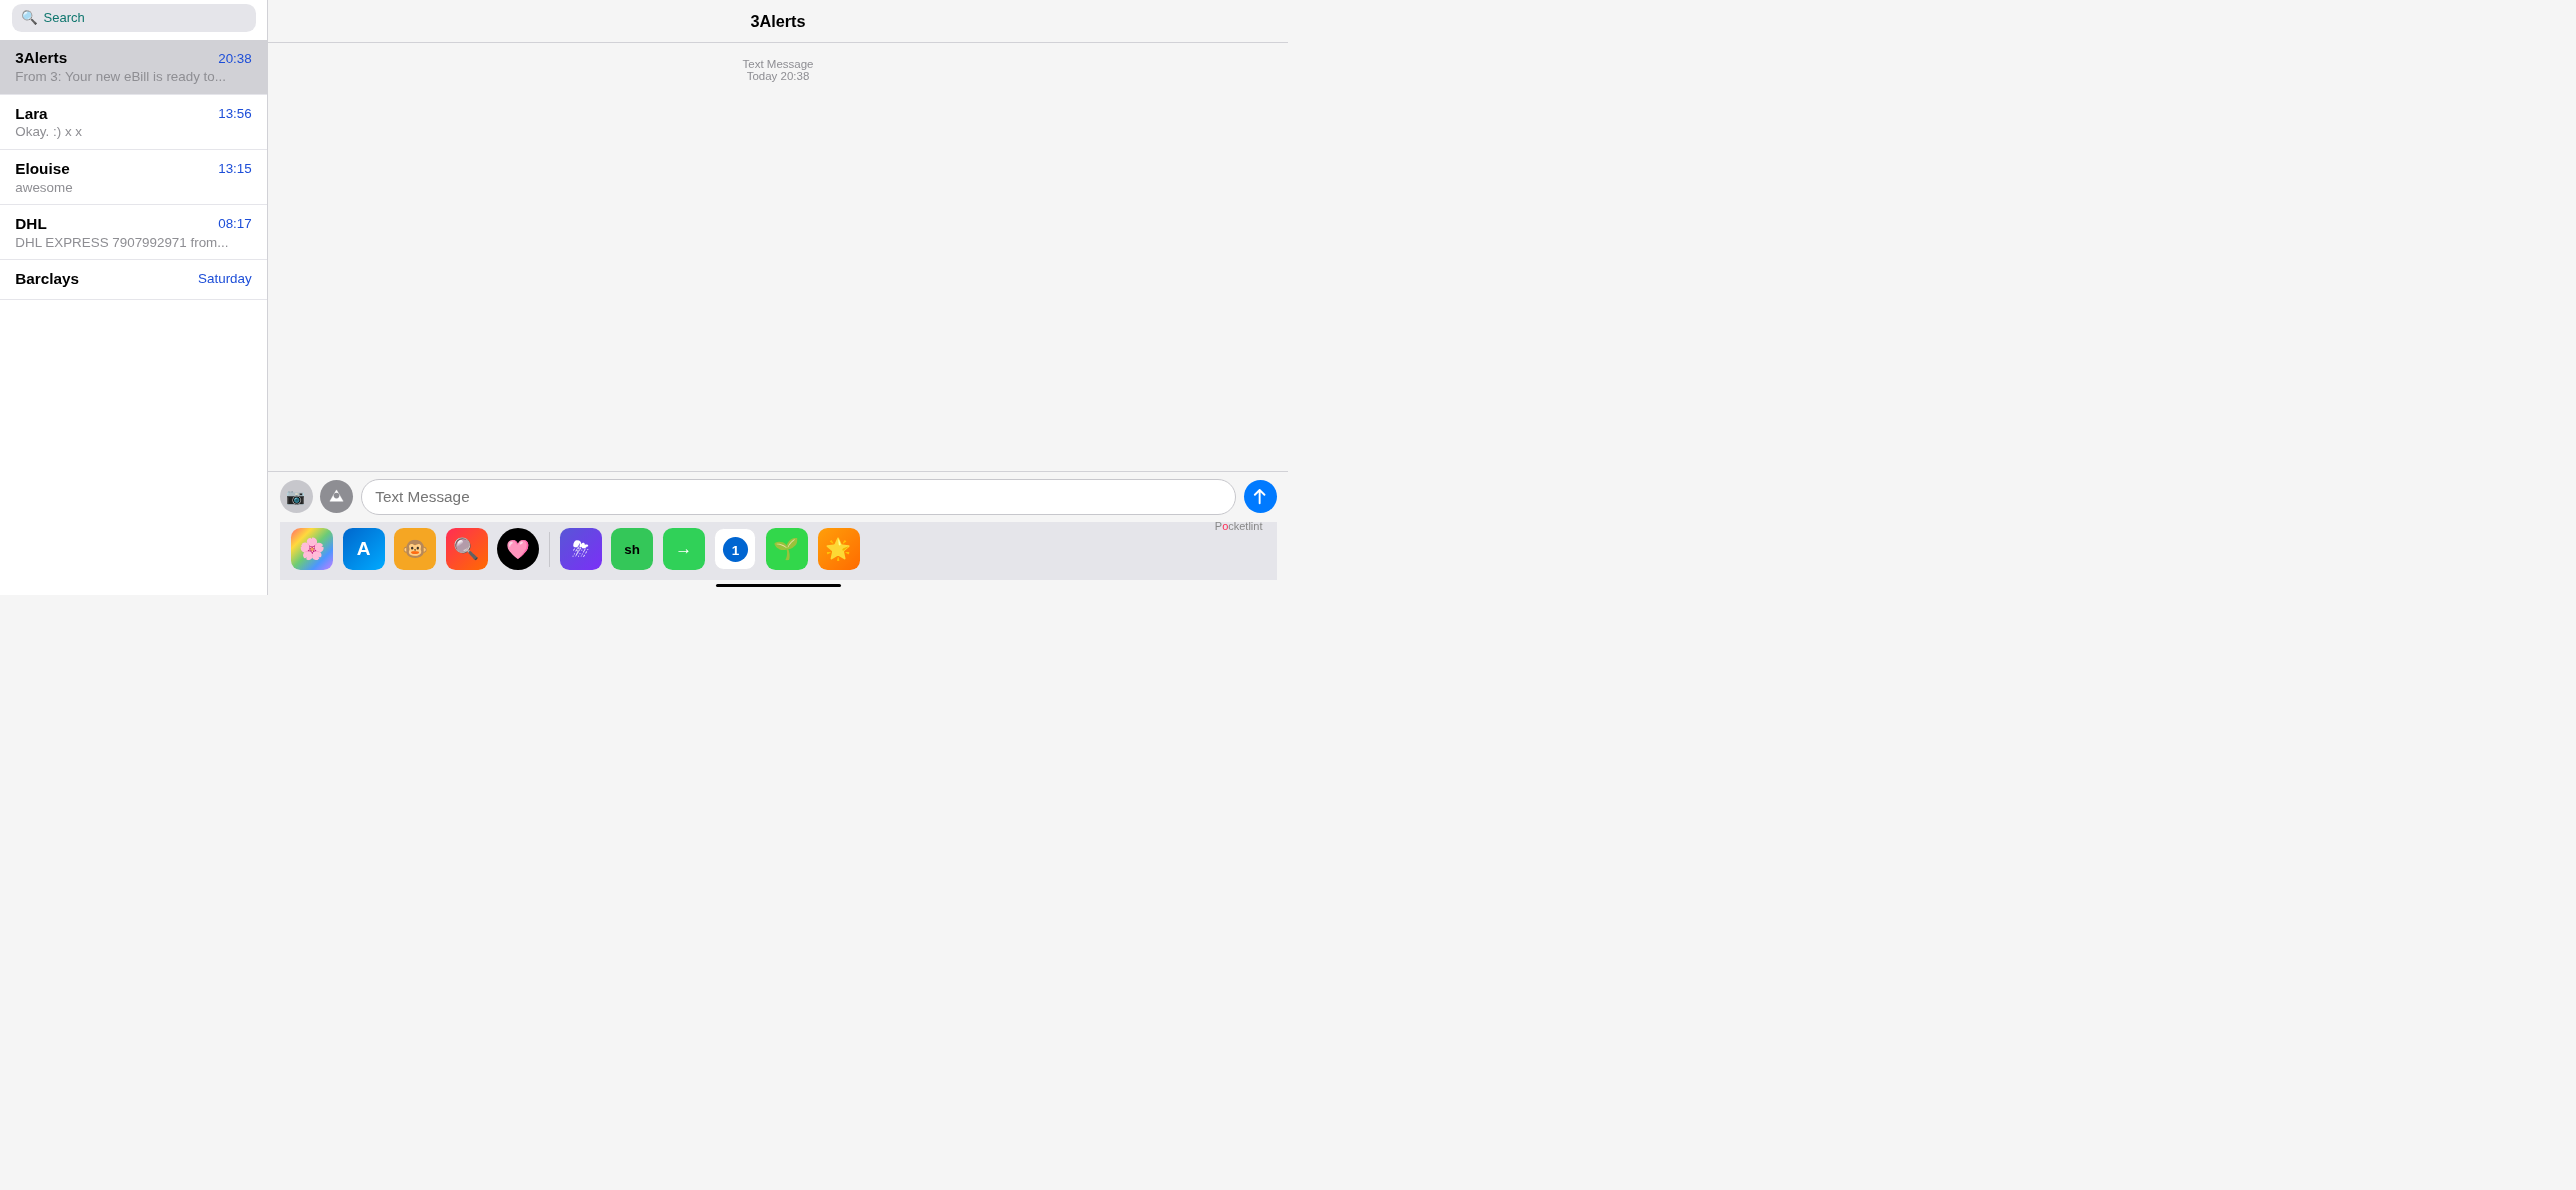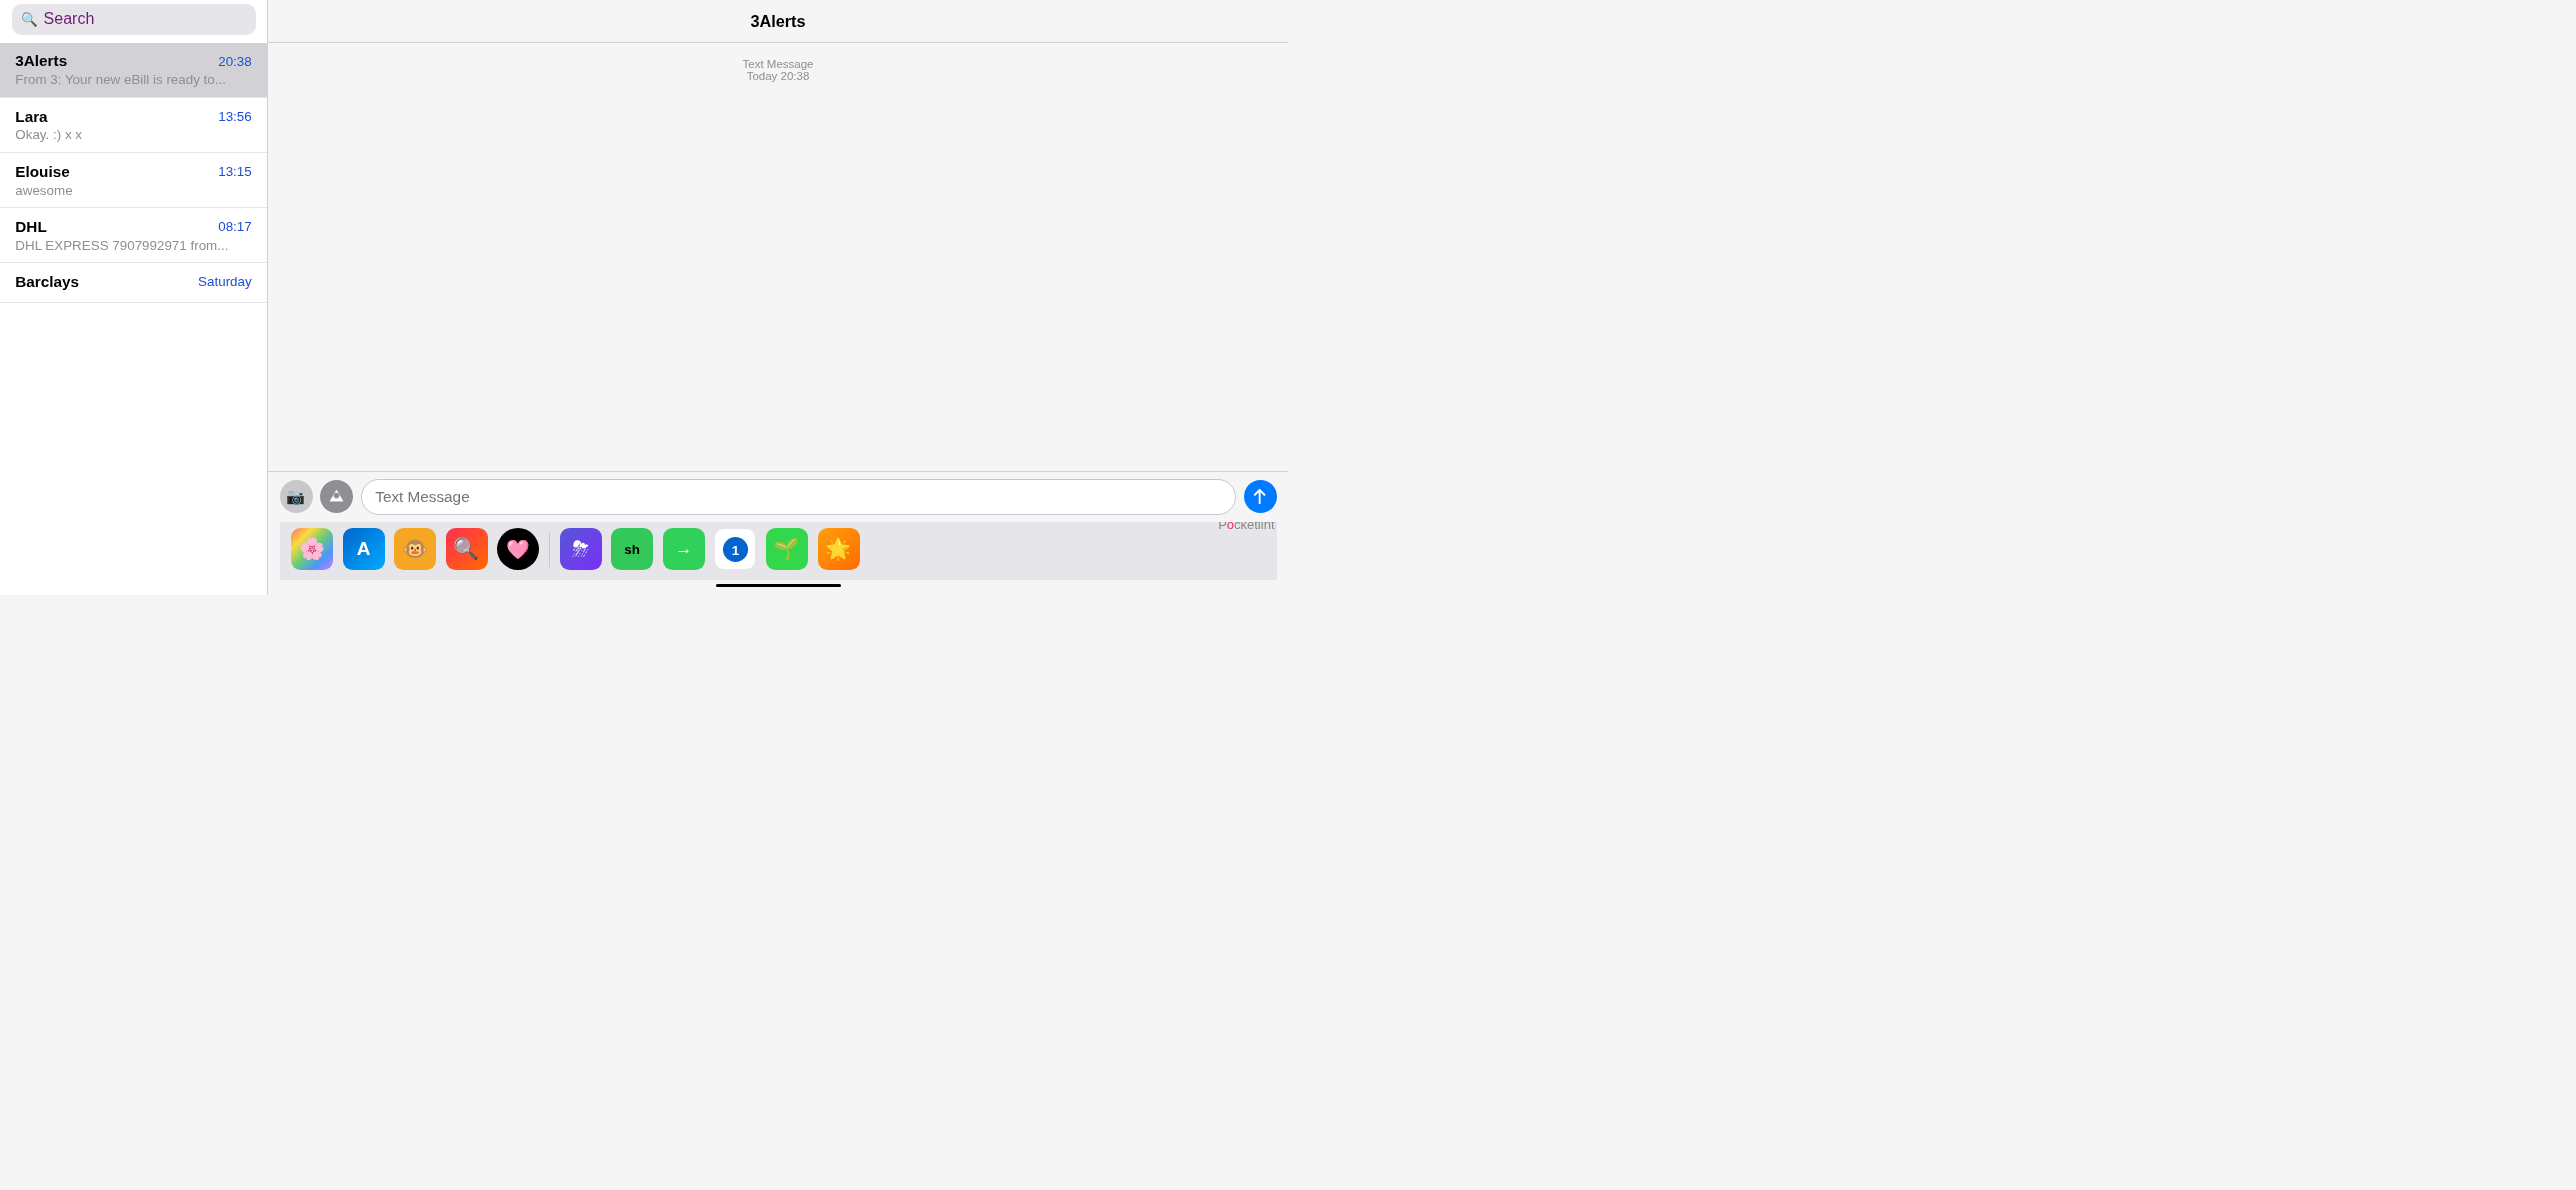--- a/index.html
+++ b/index.html
@@ -69,22 +69,22 @@
       padding: 6.7px 9.6px;
       gap: 5.8px;
     }
 
     .search-icon-svg {
       color: #8e8e93;
       font-size: 13.4px;
     }
 
     .search-input-text {
-      color: #701a75;
-      font-size: 16px;
+      color: #0f766e;
+      font-size: 13px;
     }
 
     .conversation-list {
       flex: 1;
       overflow-y: auto;
     }
 
     .conversation-item {
       padding: 9.6px 15.3px;
       display: flex;
@@ -301,23 +301,23 @@
     .home-indicator {
       height: 3.8px;
       width: 125px;
       background: #000;
       border-radius: 1.9px;
       margin: 3.8px auto 0 auto;
     }
 
     .pocketlint-badge {
       position: absolute;
-      right: 2px;
+      right: 14px;
       bottom: 48px;
-      font-size: 13px;
+      font-size: 11px;
       color: #888;
       font-weight: 500;
     }
 
     .pocketlint-badge span.pocket-o {
       color: #ff2d55;
     }
   </style>
 </head>
 <body>

